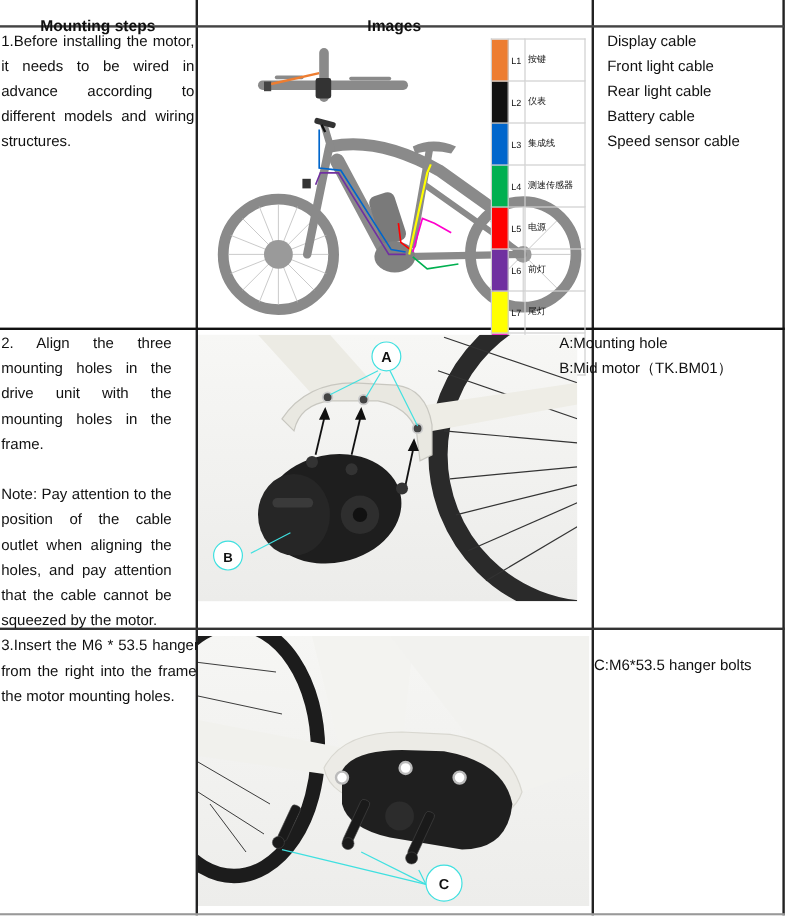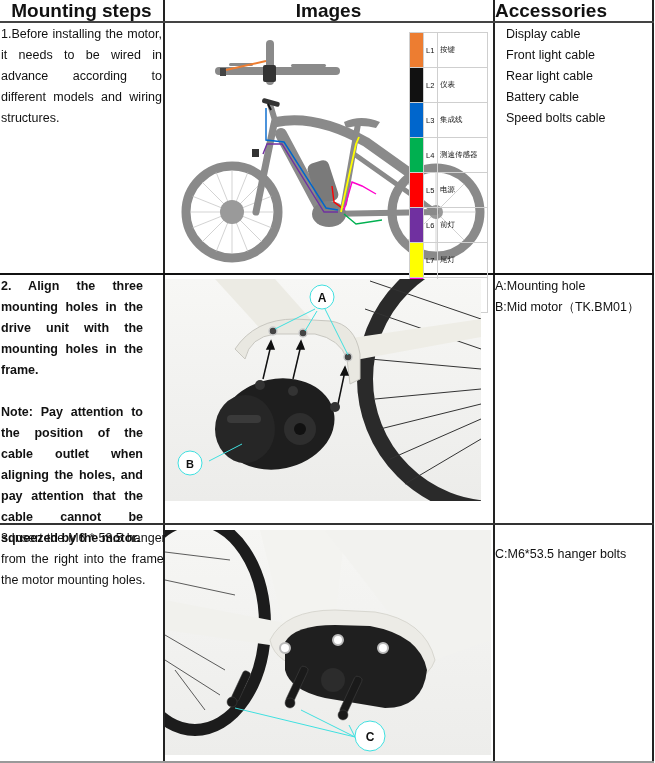--- a/index.html
+++ b/index.html
@@ -5,21 +5,21 @@
   * { box-sizing: border-box; margin: 0; padding: 0; }
   html, body { width: 655px; height: 763px; background: #ffffff; overflow: hidden; }
   body { font-family: "Liberation Sans", "DejaVu Sans", sans-serif; color: #111; position: relative; }
 
   .page { position: absolute; left: 0; top: 0; width: 655px; height: 763px; }
 
   
   .vline { position: absolute; width: 1.5px; background: #222; }
   .hline { position: absolute; height: 1.5px; background: #444; }
 
-  .hdr { position: absolute; top: 0; height: 22px; font-size: 19px; font-weight: bold; line-height: 22px; }
+  .hdr { position: absolute; top: 11px; height: 22px; font-size: 13px; font-weight: bold; line-height: 22px; }
   .cell-text { position: absolute; font-size: 12.5px; line-height: 21px; text-align: justify; text-align-last: left; }
   .acc-list { position: absolute; font-size: 12.5px; line-height: 21px; }
   .acc-list div { white-space: nowrap; }
 
   .img-box { position: absolute; overflow: hidden; }
 
   .legend { position: absolute; left: 409px; top: 32px; width: 79px; border-collapse: collapse; font-size: 7.5px; }
   .legend td { border: 1px solid #cfcfcf; height: 13.7px; padding: 12px 2px; white-space: nowrap; }
   .legend td.sw { width: 14px; padding: 0; }
   .legend td.code { width: 14px; font-size: 7.5px; }
@@ -32,21 +32,20 @@
   <div class="vline" style="left:163px; top:0; height:763px;"></div>
   <div class="vline" style="left:493px; top:0; height:763px;"></div>
   <div class="vline" style="left:652px; top:0; height:763px;"></div>
   <div class="hline" style="left:0; top:21px; width:654px;"></div>
   <div class="hline" style="left:0; top:273px; width:654px; background:#111;"></div>
   <div class="hline" style="left:0; top:523px; width:654px; background:#333;"></div>
   <div class="hline" style="left:0; top:761px; width:654px; background:#999;"></div>
 
   <div class="hdr" style="left:0; width:163px; text-align:center;">Mounting steps</div>
   <div class="hdr" style="left:164px; width:329px; text-align:center;">Images</div>
-  <div class="hdr" style="left:495px; width:150px;">Accessories</div>
 
   <div class="cell-text" style="left:1px; top:24px; width:161px;">1.Before installing the motor, it needs to be wired in advance according to different models and wiring structures.</div>
 
   <div class="img-box" style="left:166px; top:24px; width:326px; height:248px;">
     <svg width="326" height="248" viewBox="0 0 326 248">
 
       <g fill="#8a8a8a">
         <rect x="100" y="16" width="8" height="45" rx="4"></rect>
         <rect x="49" y="43" width="125" height="8" rx="4"></rect>
         <rect x="63" y="39" width="24" height="3" rx="1.5"></rect>
@@ -146,24 +145,24 @@
           <td>变速传感器</td>
         </tr>
   </tbody>
     </table>
 
   <div class="acc-list" style="left:506px; top:24px;">
     <div>Display cable</div>
     <div>Front light cable</div>
     <div>Rear light cable</div>
     <div>Battery cable</div>
-    <div>Speed bolts cable</div>
-  </div>
-
-  <div class="cell-text" style="left:1px; top:276px; width:142px;font-weight:bold;">
+    <div>Speed sensor cable</div>
+  </div>
+
+  <div class="cell-text" style="left:1px; top:276px; width:142px;">
     <div>2. Align the three mounting holes in the drive unit with the mounting holes in the frame.</div>
     <div style="height:21px"></div>
     <div>Note: Pay attention to the position of the cable outlet when aligning the holes, and pay attention that the cable cannot be squeezed by the motor.</div>
   </div>
 
   <div class="img-box" style="left:165px; top:279px; width:316px; height:222px; background:linear-gradient(180deg,#f7f7f5 0%,#ececea 100%);">
     <svg width="316" height="222" viewBox="0 0 316 222">
 
       <circle cx="330" cy="100" r="130" fill="none" stroke="#2a2a2a" stroke-width="16"></circle>
       <g stroke="#333" stroke-width="1">
@@ -208,21 +207,21 @@
         <line x1="160" y1="30" x2="183" y2="76"></line>
         <line x1="44" y1="182" x2="77" y2="165"></line>
         <circle cx="157" cy="18" r="12" fill="#fff"></circle>
         <circle cx="25" cy="184" r="12" fill="#fff"></circle>
       </g>
       <text x="157" y="23" text-anchor="middle" font-family="Liberation Sans, sans-serif" font-size="12" font-weight="bold" fill="#111">A</text>
       <text x="25" y="189" text-anchor="middle" font-family="Liberation Sans, sans-serif" font-size="11" font-weight="bold" fill="#111">B</text>
     </svg>
   </div>
 
-  <div class="acc-list" style="left:495px; top:276px;">
+  <div class="acc-list" style="left:466px; top:276px;">
     <div>A:Mounting hole</div>
     <div>B:Mid motor（TK.BM01）</div>
   </div>
 
   <div class="cell-text" style="left:1px; top:528px; width:189px;">3.Insert the M6 * 53.5 hanger bolt from the right into the frame and the motor mounting holes.</div>
 
   <div class="img-box" style="left:165px; top:530px; width:326px; height:225px; background:linear-gradient(180deg,#f6f6f4 0%,#ededeb 100%);">
     <svg width="326" height="225" viewBox="0 0 326 225">
 
       <ellipse cx="30" cy="95" rx="70" ry="105" fill="none" stroke="#1c1c1c" stroke-width="12"></ellipse>

